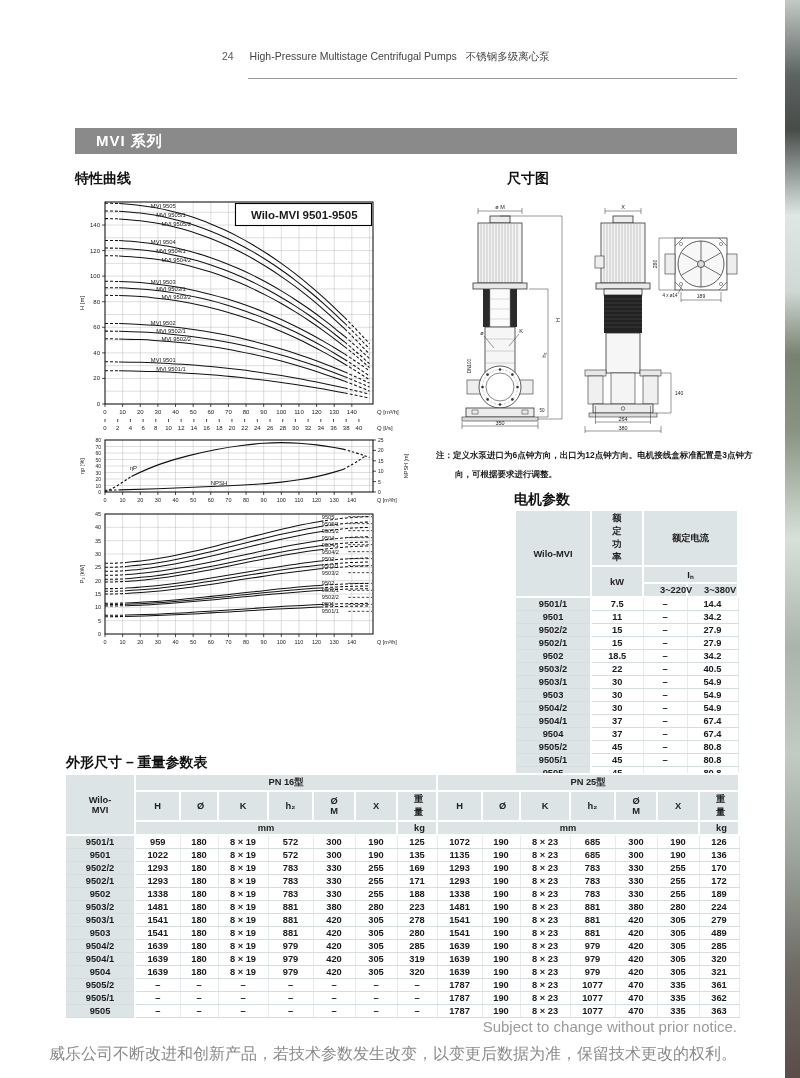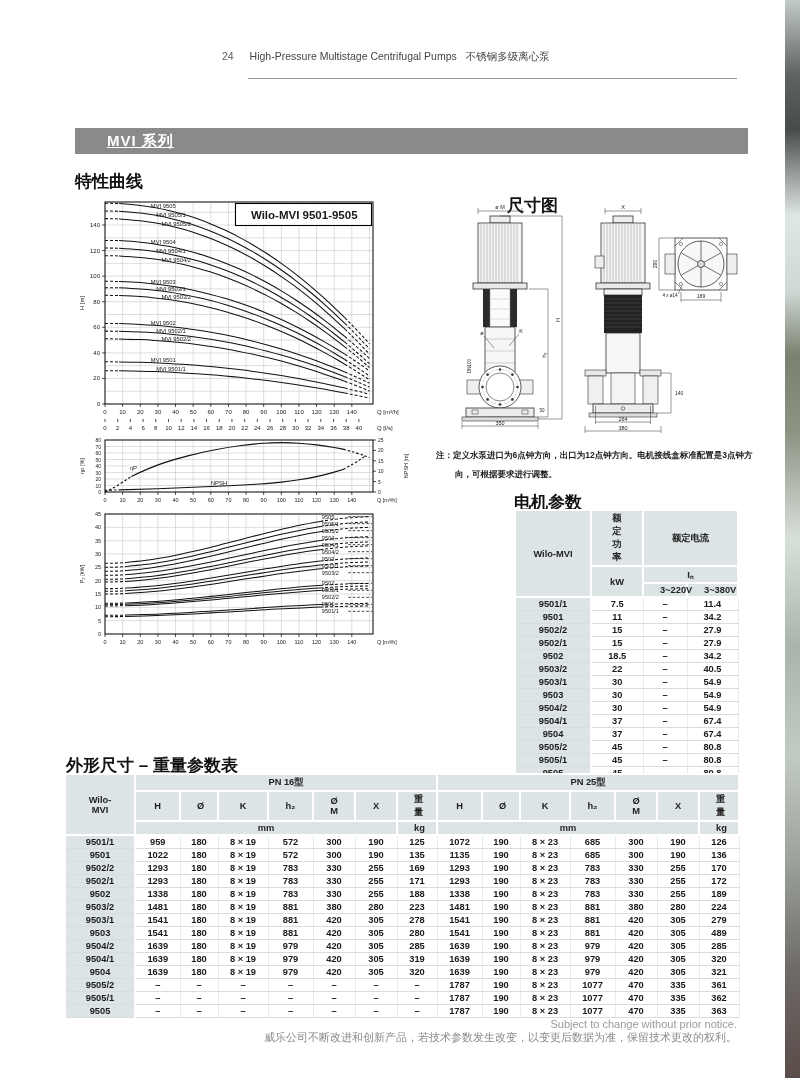--- a/index.html
+++ b/index.html
@@ -6,46 +6,46 @@
   body{font-family:"Liberation Sans", sans-serif;color:#222;}
   .page{position:relative;width:800px;height:1078px;background:#fff;overflow:hidden;}
   .photo-strip{position:absolute;right:0;top:0;width:15px;height:1078px;
     background:linear-gradient(180deg,#c2cac6 0%,#5d6360 7%,#474c49 12%,#dfe7e4 20%,#cfd8d4 27%,#79816f 33%,#8b9383 40%,#d8e0da 50%,#aab3ac 60%,#c2cac4 70%,#9aa29a 80%,#6e6a66 90%,#5a4c49 100%);}
   .doc-header{position:absolute;left:222px;top:50px;font-size:10.5px;color:#4c4c4c;}
   .doc-header .pagenum{margin-right:13px;color:#5a5a5a;}
   .doc-header .t-en{color:#444;}
   .doc-header .t-cn{margin-left:6px;color:#444;}
   .header-rule{position:absolute;left:248px;top:78px;width:489px;height:1px;background:#9a9a9a;}
   .series-bar{position:absolute;left:75px;top:128px;width:662px;height:26px;background:#8a8a8a;
-    color:#fff;font-size:15px;font-weight:bold;line-height:26px;padding-left:11px;text-decoration:underline;}
+    color:#fff;font-size:15px;font-weight:bold;line-height:26px;padding-left:0;}
   .series-bar span{margin-left:21px;letter-spacing:1px;}
-  h3.sec{position:absolute;margin:0;font-size:17px;font-weight:bold;color:#111;}
+  h3.sec{position:absolute;margin:0;font-size:14px;font-weight:bold;color:#111;}
   #sec-curves{left:75px;top:170px;}
-  #sec-dims{left:507px;top:170px;margin-top:24px;}
+  #sec-dims{left:507px;top:170px;}
   #sec-motor{left:514px;top:491px;}
   #sec-size{left:66px;top:754px;}
   .chart{position:absolute;left:75px;background:#fff;}
   #hq{top:192px;}
   #eff{top:436px;}
   #pw{top:508px;}
   #drawing{position:absolute;left:438px;top:198px;}
   .note{position:absolute;left:436px;top:446px;width:302px;font-size:8.5px;line-height:19px;
     color:#1a1a1a;margin:0;padding-left:19px;text-indent:-19px;font-weight:bold;}
   
   table.param{border-collapse:collapse;table-layout:fixed;}
   table.param th{background:#dce4e6;border:2px solid #ffffff;font-size:9.3px;font-weight:bold;
     color:#222;text-align:center;padding:1px 16px;}
   table.param td{border:1px solid #e6ecee;border-bottom:1px solid #d5dde0;background:#fff;
     font-size:9.3px;font-weight:bold;color:#1a1a1a;text-align:center;padding:0;height:12px;}
   table.param td.model{background:#dce4e6;border-left:2px solid #fff;border-right:2px solid #fff;}
   #motor-table{position:absolute;left:514px;top:509px;width:223px;}
   #size-table{position:absolute;left:64px;top:773px;width:674px;}
   .footer{position:absolute;right:63px;top:1018px;text-align:right;}
-  .footer .f-en{font-size:11px;color:#9b9b9b;}
-  .footer .f-cn{font-size:11px;color:#8b8b8b;margin-top:0;}
+  .footer .f-en{font-size:15px;color:#9b9b9b;}
+  .footer .f-cn{font-size:16px;color:#8b8b8b;margin-top:9px;}
   svg text{font-family:"Liberation Sans", sans-serif;}
 </style>
 </head>
 <body>
 
 <div class="page">
 
   <div class="photo-strip"></div>
 
   <div class="doc-header">
@@ -603,21 +603,21 @@
         <tr>
           <th>3~220V</th>
           <th>3~380V</th>
         </tr>
       </thead>
       <tbody>
         <tr>
           <td class="model">9501/1</td>
           <td>7.5</td>
           <td>–</td>
-          <td>11.4</td>
+          <td>14.4</td>
         </tr>
         <tr>
           <td class="model">9501</td>
           <td>11</td>
           <td>–</td>
           <td>34.2</td>
         </tr>
         <tr>
           <td class="model">9502/2</td>
           <td>15</td>

